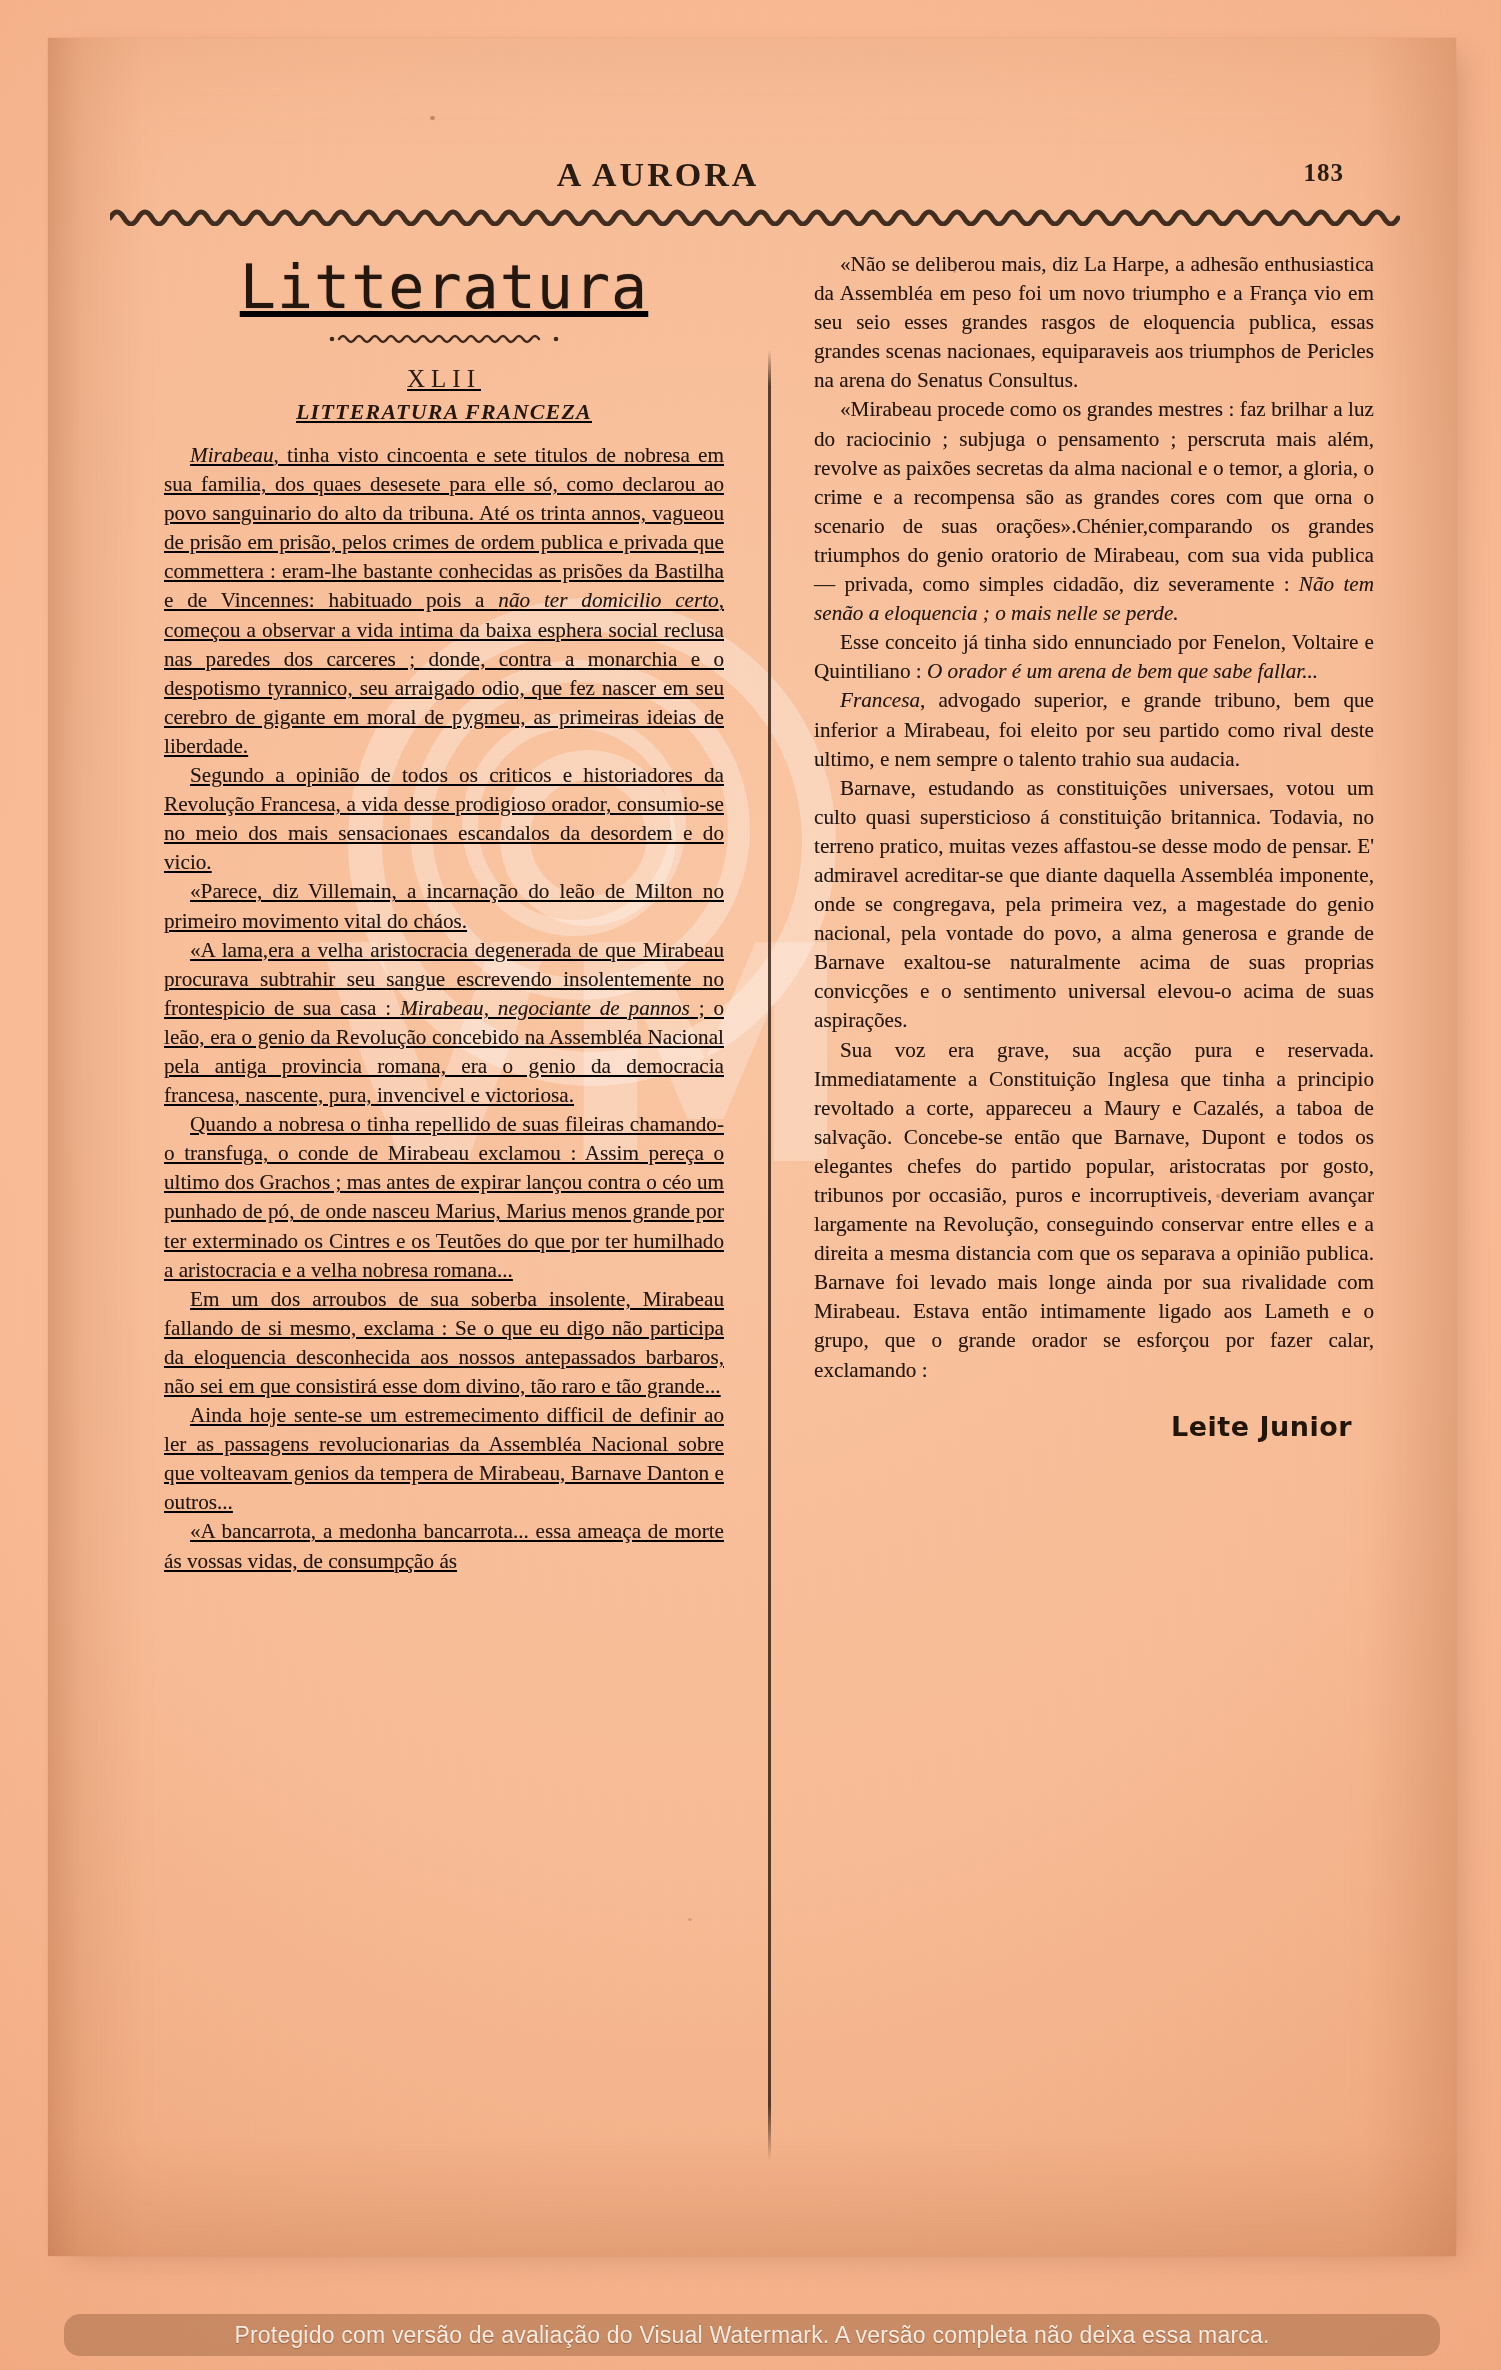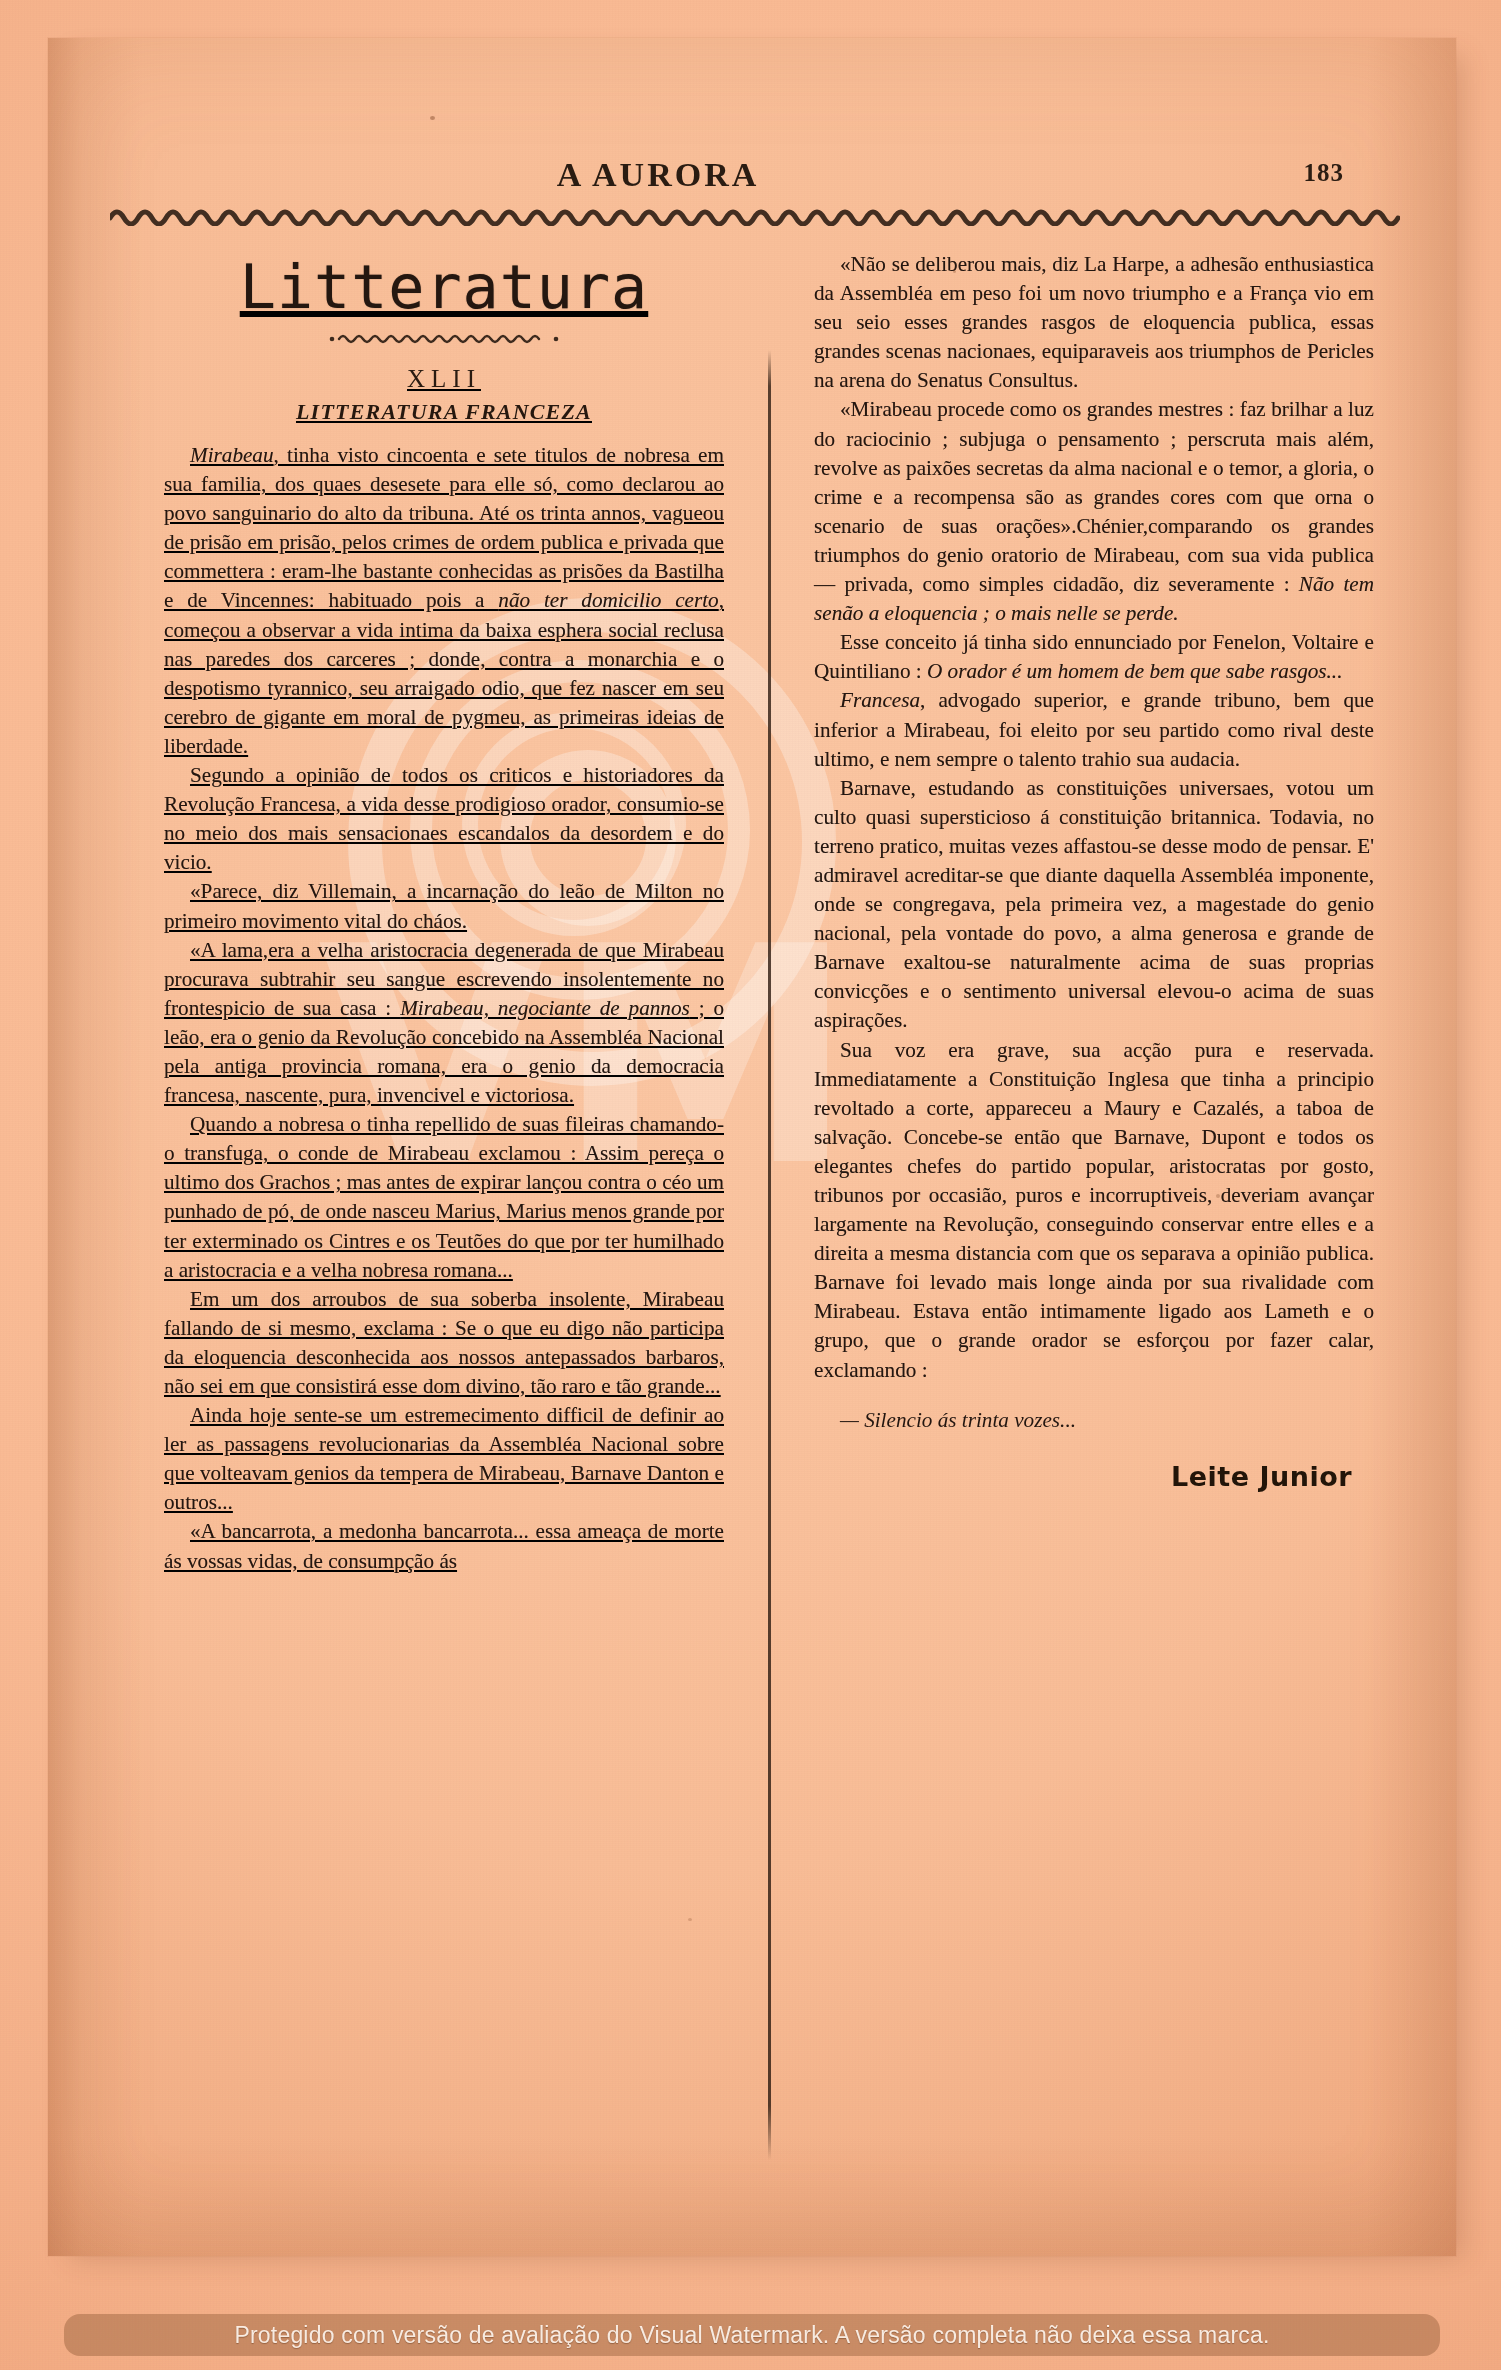--- a/index.html
+++ b/index.html
@@ -307,26 +307,25 @@
         <p class="p">«A lama,era a velha aristocracia degenerada de que Mirabeau procurava subtrahir seu sangue escrevendo insolentemente no frontespicio de sua casa : <i>Mirabeau, negociante de pannos</i> ; o leão, era o genio da Revolução concebido na Assembléa Nacional pela antiga provincia romana, era o genio da democracia francesa, nascente, pura, invencivel e victoriosa.</p>
         <p class="p">Quando a nobresa o tinha repellido de suas fileiras chamando-o transfuga, o conde de Mirabeau exclamou : Assim pereça o ultimo dos Grachos ; mas antes de expirar lançou contra o céo um punhado de pó, de onde nasceu Marius, Marius menos grande por ter exterminado os Cintres e os Teutões do que por ter humilhado a aristocracia e a velha nobresa romana...</p>
         <p class="p">Em um dos arroubos de sua soberba insolente, Mirabeau fallando de si mesmo, exclama : Se o que eu digo não participa da eloquencia desconhecida aos nossos antepassados barbaros, não sei em que consistirá esse dom divino, tão raro e tão grande...</p>
         <p class="p">Ainda hoje sente-se um estremecimento difficil de definir ao ler as passagens revolucionarias da Assembléa Nacional sobre que volteavam genios da tempera de Mirabeau, Barnave Danton e outros...</p>
         <p class="p">«A bancarrota, a medonha bancarrota... essa ameaça de morte ás vossas vidas, de consumpção ás</p>
       </div>
 
       <div class="col" id="col-right">
         <p class="p">«Não se deliberou mais, diz La Harpe, a adhesão enthusiastica da Assembléa em peso foi um novo triumpho e a França vio em seu seio esses grandes rasgos de eloquencia publica, essas grandes scenas nacionaes, equiparaveis aos triumphos de Pericles na arena do Senatus Consultus.</p>
         <p class="p">«Mirabeau procede como os grandes mestres : faz brilhar a luz do raciocinio ; subjuga o pensamento ; perscruta mais além, revolve as paixões secretas da alma nacional e o temor, a gloria, o crime e a recompensa são as grandes cores com que orna o scenario de suas orações».Chénier,comparando os grandes triumphos do genio oratorio de Mirabeau, com sua vida publica — privada, como simples cidadão, diz severamente : <i>Não tem senão a eloquencia ; o mais nelle se perde.</i></p>
-        <p class="p">Esse conceito já tinha sido ennunciado por Fenelon, Voltaire e Quintiliano : <i>O orador é um homem de bem que sabe rasgos...</i></p>
+        <p class="p">Esse conceito já tinha sido ennunciado por Fenelon, Voltaire e Quintiliano : <i>O orador é um arena de bem que sabe fallar...</i></p>
         <p class="p"><i>Francesa</i>, advogado superior, e grande tribuno, bem que inferior a Mirabeau, foi eleito por seu partido como rival deste ultimo, e nem sempre o talento trahio sua audacia.</p>
         <p class="p">Barnave, estudando as constituições universaes, votou um culto quasi supersticioso á constituição britannica. Todavia, no terreno pratico, muitas vezes affastou-se desse modo de pensar. E' admiravel acreditar-se que diante daquella Assembléa imponente, onde se congregava, pela primeira vez, a magestade do genio nacional, pela vontade do povo, a alma generosa e grande de Barnave exaltou-se naturalmente acima de suas proprias convicções e o sentimento universal elevou-o acima de suas aspirações.</p>
         <p class="p">Sua voz era grave, sua acção pura e reservada. Immediatamente a Constituição Inglesa que tinha a principio revoltado a corte, appareceu a Maury e Cazalés, a taboa de salvação. Concebe-se então que Barnave, Dupont e todos os elegantes chefes do partido popular, aristocratas por gosto, tribunos por occasião, puros e incorruptiveis, deveriam avançar largamente na Revolução, conseguindo conservar entre elles e a direita a mesma distancia com que os separava a opinião publica. Barnave foi levado mais longe ainda por sua rivalidade com Mirabeau. Estava então intimamente ligado aos Lameth e o grupo, que o grande orador se esforçou por fazer calar, exclamando :</p>
 
-        <p class="closing">— <i>Silencio ás trinta vozes...</i></p>
 
         <div id="signature">Leite Junior</div>
       </div>
 
     </div>
 
     <div class="speck" style="left:382px; top:78px;  width:5px; height:4px;"></div>
     <div class="speck" style="left:905px; top:232px; width:3px; height:3px; background:rgba(120,62,30,.30);"></div>
     <div class="speck" style="left:1168px;top:1156px;width:4px; height:4px; background:rgba(120,62,30,.28);"></div>
     <div class="speck" style="left:214px; top:1492px;width:3px; height:3px; background:rgba(120,62,30,.26);"></div>

